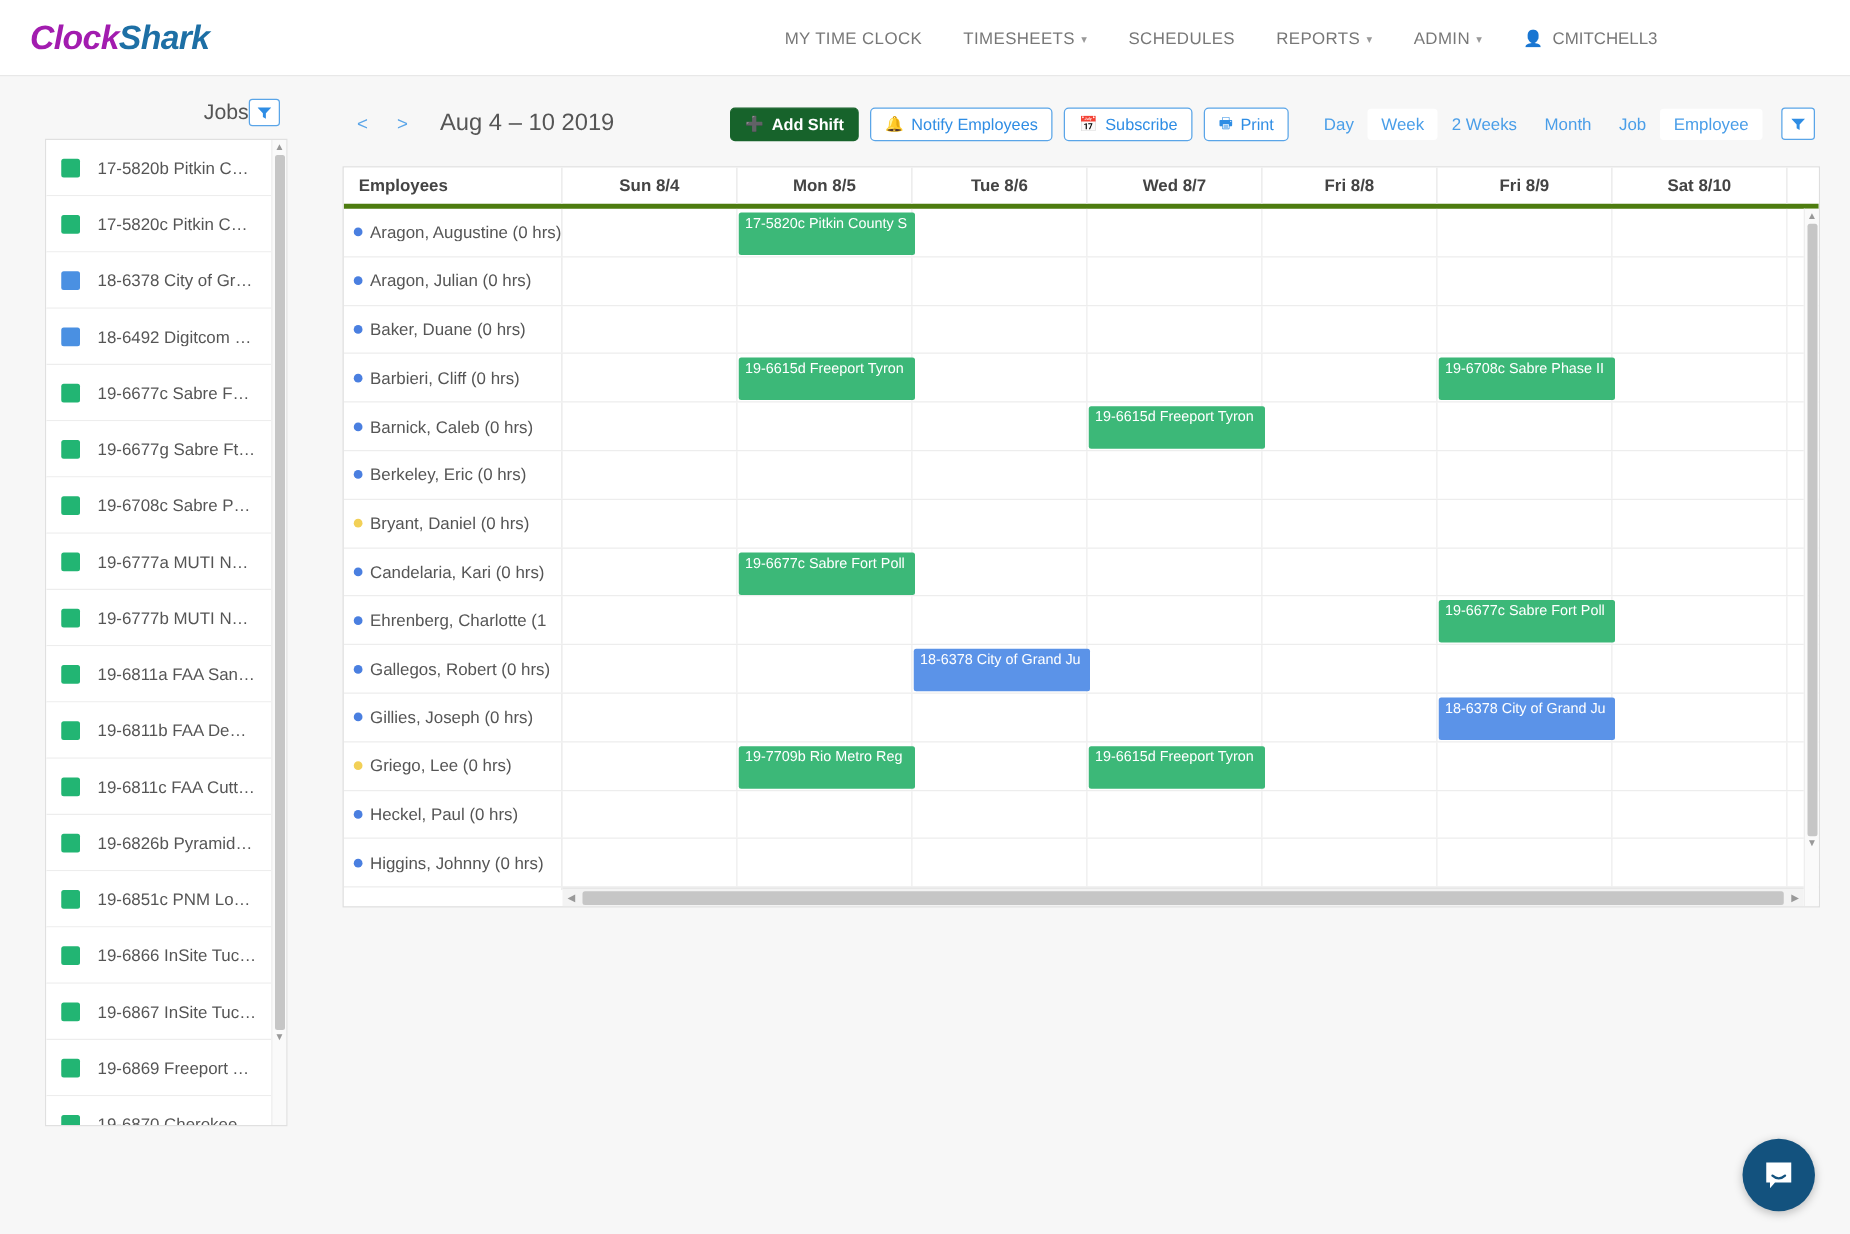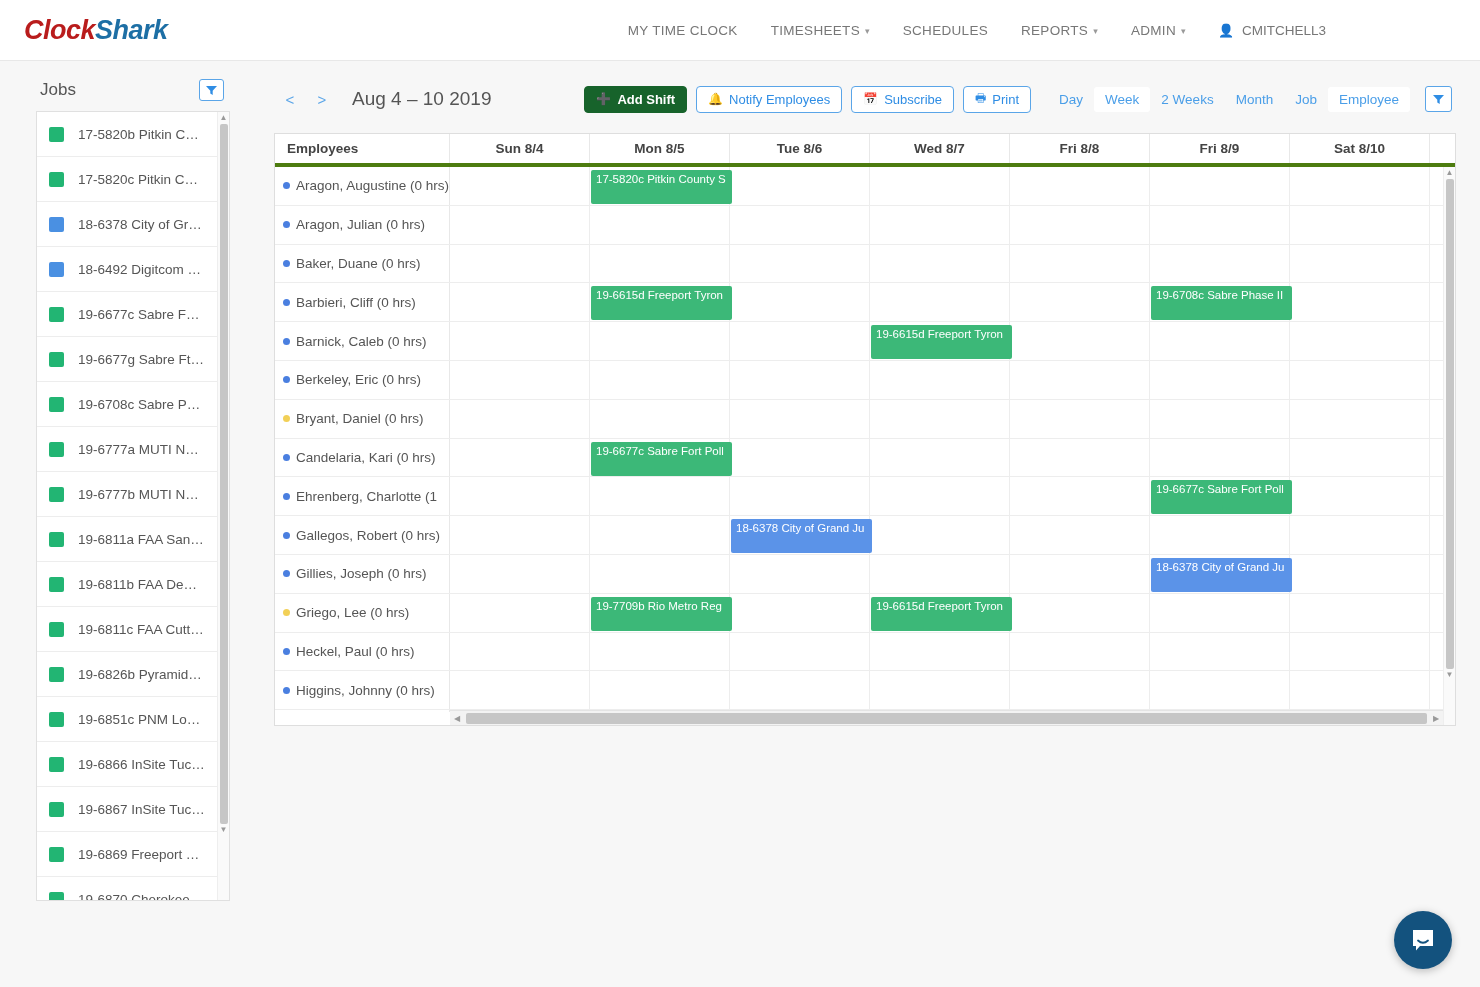--- a/index.html
+++ b/index.html
@@ -13,38 +13,38 @@
 
   
   .topbar {
     height:61px; background:#fff; border-bottom:1px solid #e8e8e8;
     display:flex; align-items:center; padding:0 24px;
   }
   .logo {
     font-size:27px; font-weight:bold; font-style:italic;
     letter-spacing:-0.5px; white-space:nowrap;
   }
-  .logo .c1 { color:#b91c1c; }
+  .logo .c1 { color:#a21caf; }
   .logo .c2 { color:#1d6fa5; }
   .nav { margin-left:auto; display:flex; align-items:center; gap:33px; padding-right:130px; }
   .nav-item {
     font-size:13.5px; color:#777; letter-spacing:0.3px;
     cursor:pointer; white-space:nowrap; display:flex; align-items:center; gap:5px;
   }
   .caret { font-size:9px; color:#999; position:relative; top:1px; }
   .user { display:flex; align-items:center; gap:7px; color:#777; font-size:13.5px; }
   .user-ico { color:#666; font-size:13px; }
 
   
   .page { display:flex; height:926px; }
 
   
   .sidebar { width:250px; padding:18px 20px 0 36px; }
   .jobs-head {
-    display:flex; align-items:center; justify-content:space-between;
+    display:flex; align-items:center; justify-content:flex-end;
     padding:0 6px 10px 4px;
   }
   .jobs-title { font-size:17px; color:#555; }
   .filter-btn {
     width:25px; height:22px; border:1px solid #5aa5e8; border-radius:3px;
     background:#fff; color:#2f8de4; display:flex; align-items:center; justify-content:center;
     cursor:pointer;
   }
   .funnel { width:11px; height:11px; }
   .jobs-box {

